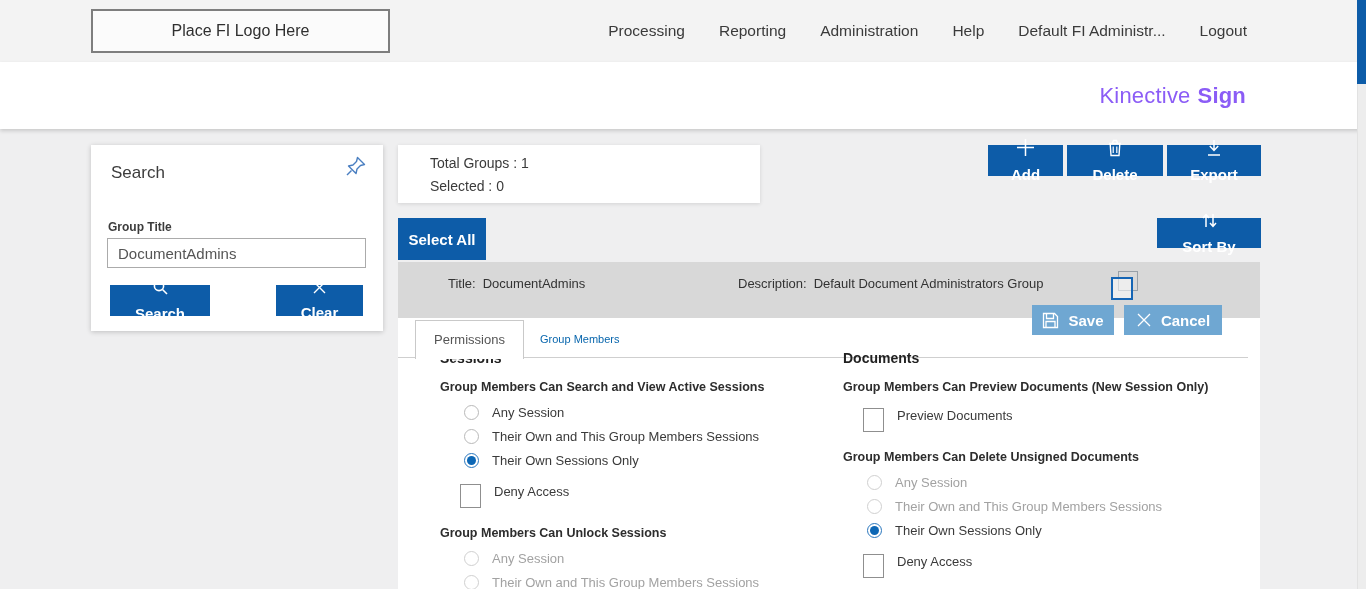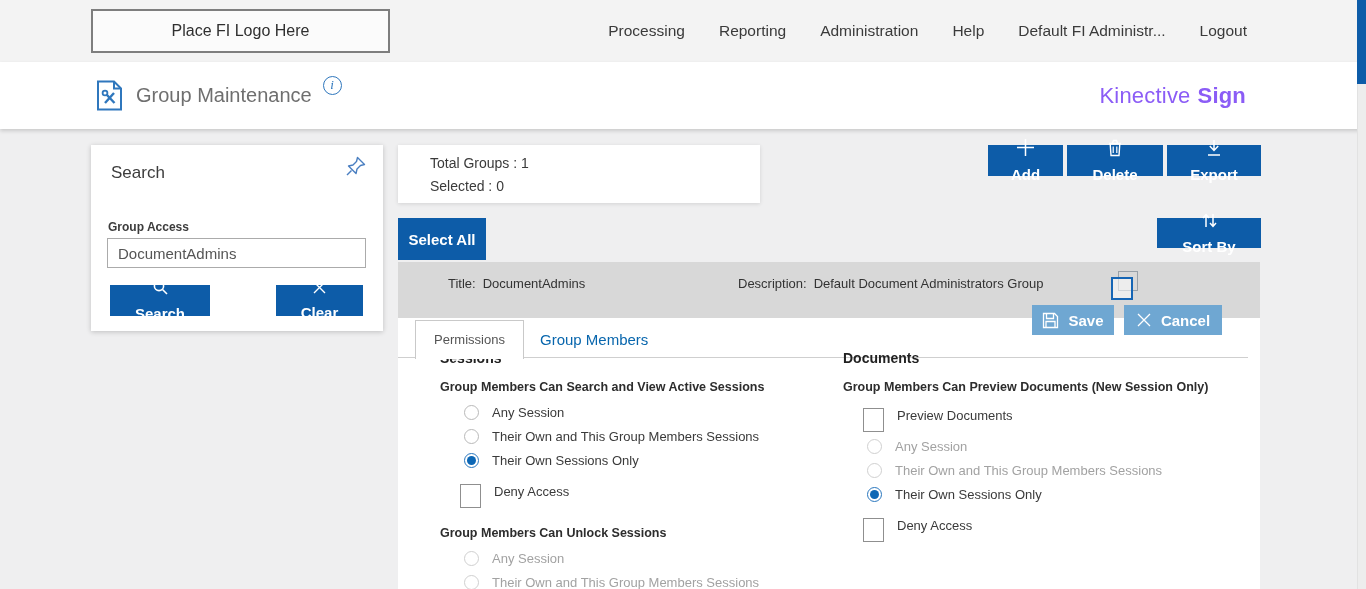--- a/index.html
+++ b/index.html
@@ -71,21 +71,21 @@
   .g-field .lbl { margin-right:7px; }
   .copy-icon { position:absolute; right:121px; top:9px; width:28px; height:29px; cursor:pointer; }
   .copy-back  { position:absolute; left:7px; top:0; width:20px; height:20px; border:1px solid #98a0a8; }
   .copy-front { position:absolute; left:0; top:6px; width:22px; height:23px; border:2px solid #1565b5;
                 background:rgba(255,255,255,0.55); }
 
   .tabbar { position:relative; height:40px; border-bottom:1px solid #cfcfcf; margin:0 12px 0 0; }
   .tab-active { position:absolute; left:17px; top:2px; width:109px; height:39px; background:#fff;
                 border:1px solid #c9c9c9; border-bottom:none; line-height:38px; text-align:center;
                 font-size:13px; color:#555; cursor:pointer; z-index:1; }
-  .tab-link { position:absolute; left:136px; top:2px; height:39px; line-height:39px; font-size:15px;
+  .tab-link { position:absolute; left:136px; top:2px; height:39px; line-height:39px; font-size:11px;
               color:#0866ad; cursor:pointer; padding:0 6px; }
   .btn-save   { position:absolute; left:634px; top:43px; width:82px; height:30px; }
   .btn-cancel { position:absolute; left:726px; top:43px; width:98px; height:30px; }
 
   
   .col { position:absolute; top:88px; width:400px; }
   .col-left  { left:42px; }
   .col-right { left:445px; }
   .sec-head  { font-size:14px; font-weight:bold; color:#222; margin-bottom:6px; }
   .perm-title { font-size:12.5px; font-weight:bold; color:#2d2d2d; margin-top:14px; margin-bottom:6px; }
@@ -114,48 +114,37 @@
     <span class="nav-item">Processing</span>
     <span class="nav-item">Reporting</span>
     <span class="nav-item">Administration</span>
     <span class="nav-item">Help</span>
     <span class="nav-item">Default FI Administr...</span>
     <span class="nav-item">Logout</span>
   </div>
 </div>
 
 <div class="header2">
-  <div class="page-title-wrap">
-    <svg class="doc-tools-icon" viewBox="0 0 27 31">
-      <path d="M2 1.5 H18 L25 8.5 V29.5 H2 Z" fill="#ffffff" stroke="#2f77bd" stroke-width="2"></path>
-      <path d="M18 1.5 V8.5 H25" fill="none" stroke="#2f77bd" stroke-width="2"></path>
-      <circle cx="9" cy="13" r="2.4" fill="none" stroke="#2f77bd" stroke-width="1.8"></circle>
-      <path d="M10.5 14.5 L18.5 23" stroke="#2f77bd" stroke-width="2.4"></path>
-      <path d="M18 13 L9 23" stroke="#2f77bd" stroke-width="2.4"></path>
-    </svg>
-    <span class="page-title">Group Maintenance</span>
-    <span class="info-icon">i</span>
-  </div>
   <div class="brand">
     <span>Kinective</span>
     <b>Sign</b>
   </div>
 </div>
 
 <div class="scrollbar">
   <div class="scroll-thumb"></div>
 </div>
 
 <div class="search-card">
   <div class="search-title">Search</div>
   <svg class="pin-icon" width="24" height="24" viewBox="0 0 24 24">
     <path d="M13.5 3.5 L20.5 10.5 L16.5 11.5 L13 15 L12 19.5 L4.5 12 L9 11 L12.5 7.5 Z" fill="none" stroke="#4a7fc1" stroke-width="1.4" stroke-linejoin="round"></path>
     <path d="M7.5 16.5 L3 21" stroke="#4a7fc1" stroke-width="1.4"></path>
   </svg>
-  <div class="field-label">Group Access</div>
+  <div class="field-label">Group Title</div>
   <input class="text-input" type="text" value="DocumentAdmins" style="">
   <button class="btn btn-primary btn-search">
     <svg width="17" height="17" viewBox="0 0 17 17">
       <circle cx="7" cy="7" r="4.6" fill="none" stroke="#fff" stroke-width="1.6"></circle>
       <path d="M10.5 10.5 L15 15" stroke="#fff" stroke-width="1.6"></path>
     </svg>
     <span>Search</span>
   </button>
   <button class="btn btn-primary btn-clear">
     <svg width="15" height="15" viewBox="0 0 15 15">
@@ -280,20 +269,21 @@
 
   <div class="col col-right">
     <div class="sec-head">Documents</div>
 
     <div class="perm-title">Group Members Can Preview Documents (New Session Only)</div>
     <div class="chk-row" style="margin-top:14px;">
       <span class="checkbox"></span>
       <span>Preview Documents</span>
     </div>
 
+    <div class="perm-title mt18">Group Members Can Delete Unsigned Documents</div>
     <div class="opt-row disabled">
       <span class="radio"></span>
       <span>Any Session</span>
     </div>
     <div class="opt-row disabled">
       <span class="radio"></span>
       <span>Their Own and This Group Members Sessions</span>
     </div>
     <div class="opt-row checked">
       <span class="radio"></span>

